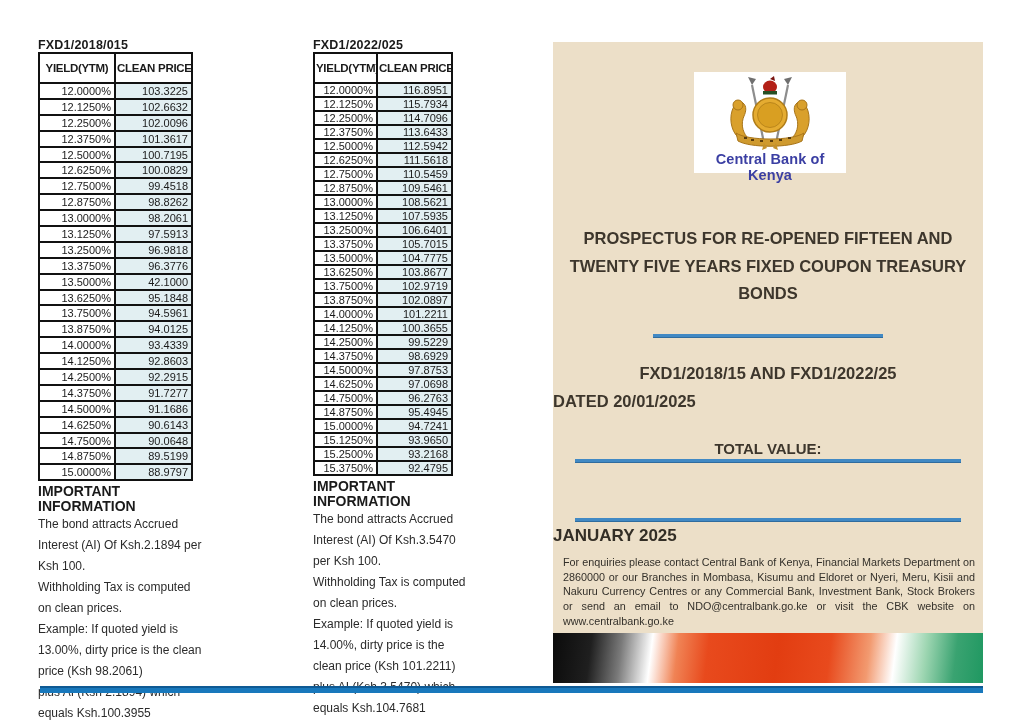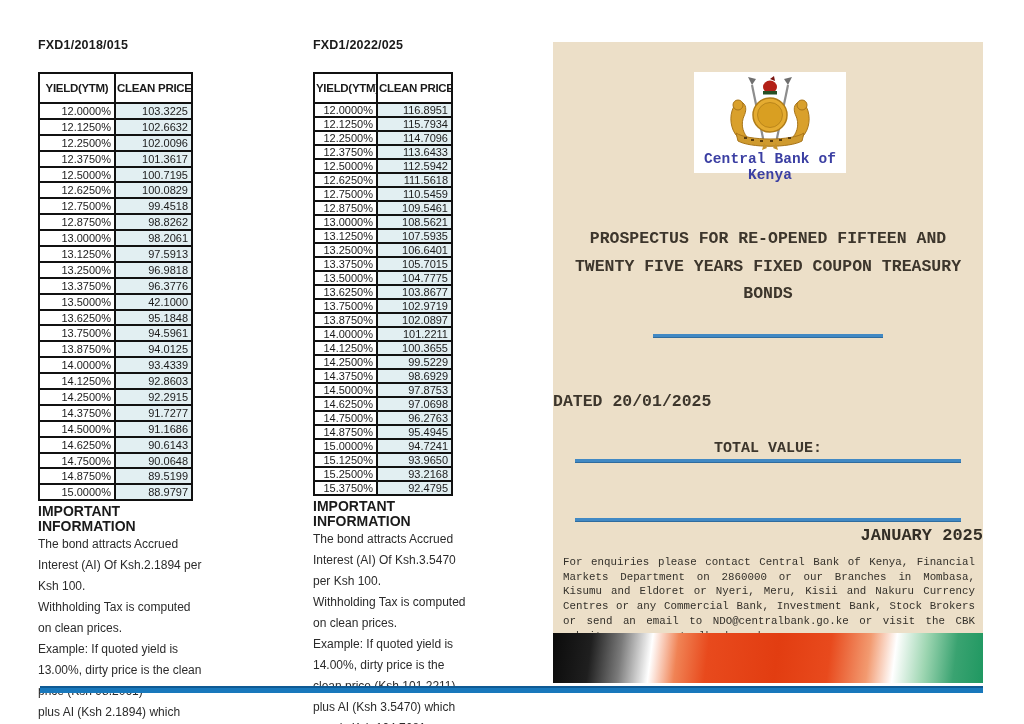--- a/index.html
+++ b/index.html
@@ -4,21 +4,21 @@
 <style>
   * { margin:0; padding:0; box-sizing:border-box; }
   html,body { width:1024px; height:724px; background:#ffffff;
     font-family:"Liberation Sans", sans-serif; overflow:hidden; }
   .page { position:relative; width:1024px; height:724px; background:#ffffff; }
 
   
   .bond-col { position:absolute; top:38px; }
   .bond-col-1 { left:38px; width:210px; }
   .bond-col-2 { left:313px; width:210px; }
-  .bond-title { font-size:12.5px; font-weight:bold; color:#1a1a1a; letter-spacing:0.2px; margin-bottom:20px; }
+  .bond-title { font-size:12.5px; font-weight:bold; color:#1a1a1a; letter-spacing:0.2px; margin-bottom:0; }
 
   table.price-table { border-collapse:collapse; table-layout:fixed; }
   .bond-col-1 table.price-table { width:153px; }
   .bond-col-2 table.price-table { width:138px; }
   table.price-table th, table.price-table td {
     border:2px solid #111111; font-size:11px; color:#1a1a1a;
     padding:0 3px; white-space:nowrap; overflow:hidden; }
   table.price-table th { font-weight:bold; text-align:center; background:#ffffff;
     font-size:11.5px; letter-spacing:-0.3px; padding:8px 1px; }
   .bond-col-1 td { height:15.9px; }
@@ -27,42 +27,42 @@
   td.price-cell { text-align:right; background:#e2eff2; }
   .bond-col-1 col.c-yield { width:76px; } .bond-col-1 col.c-price { width:77px; }
   .bond-col-2 col.c-yield { width:63px; } .bond-col-2 col.c-price { width:75px; }
 
   .important { margin-top:3px; width:208px; }
   .important-heading { font-size:14px; line-height:14.5px; font-weight:bold; color:#1a1a1a; white-space:pre-line; }
   .important-body { font-size:12px; line-height:21px; color:#2b2b2b; white-space:pre-line; margin-top:1px; }
 
   
   .panel { position:absolute; left:553px; top:42px; width:430px; height:641px;
-    background:#ecdfc8;font-family:Liberation Mono, monospace; }
+    background:#ecdfc8; }
   .logo-box { position:absolute; left:141px; top:30px; width:152px; height:101px;
     background:#ffffff; text-align:center; }
   .logo-crest { display:block; margin:3px auto 0 auto; }
   .logo-text { font-size:14.5px; font-weight:bold; color:#3b3fa3; letter-spacing:0.1px; }
 
   .panel-title { position:absolute; top:183px; left:5px; width:420px; text-align:center;
     font-size:16.5px; font-weight:bold; line-height:27.5px; color:#3d362c; white-space:pre-line; }
   .divider { position:absolute; height:3px; background:#4189c4; box-shadow:0 1px 0 #2f6c9e; }
   .divider-title { top:292px; left:100px; width:230px; }
   .divider-total { top:417px; left:22px; width:386px; }
   .divider-month { top:476px; left:22px; width:386px; }
 
   .panel-subtitle1 { position:absolute; top:322px; left:0; width:100%; text-align:center;
     font-size:16.5px; font-weight:bold; color:#3d362c; }
   .panel-subtitle2 { position:absolute; top:350px; left:0; width:100%; text-align:left;
     font-size:16.5px; font-weight:bold; color:#3d362c; }
   .total-label { position:absolute; top:398px; left:0; width:100%; text-align:center;
     font-size:15px; font-weight:bold; color:#3d362c; }
   .total-value { position:absolute; top:425px; left:0; width:100%; text-align:center;
     font-size:15px; font-weight:bold; color:#3d362c; white-space:pre; }
-  .panel-month { position:absolute; top:484px; left:0; width:100%; text-align:right;
+  .panel-month { position:absolute; top:484px; left:0; width:100%; text-align:left;
     font-size:17px; font-weight:bold; color:#332e26; }
   .panel-contact { position:absolute; top:513px; left:10px; width:412px;
     font-size:10.8px; line-height:14.7px; color:#33302a; text-align:justify; }
 
   .flag-band { position:absolute; left:0; bottom:0; width:100%; height:50px;
     background:linear-gradient(97deg,
       #0b0b0b 0%, #1f1f1f 9%, #7a7a7a 16%, #ffffff 23%,
       #f08355 29%, #e84a1d 36%, #e23d11 52%, #e84a1d 64%, #f29a70 73%,
       #ffffff 79%, #9ed6b2 86%, #3aa371 93%, #1f9861 100%); }
 
@@ -386,20 +386,21 @@
         <polygon points="58,68 60,75 55,73" fill="#c4912a"></polygon>
       </svg>
       <div class="logo-text">Central Bank of Kenya</div>
     </div>
 
     <div class="panel-title">PROSPECTUS FOR RE-OPENED FIFTEEN AND
 TWENTY FIVE YEARS FIXED COUPON TREASURY
 BONDS</div>
     <div class="divider divider-title"></div>
 
+    <div class="panel-subtitle1">FXD1/2018/15 AND FXD1/2022/25</div>
     <div class="panel-subtitle2">DATED 20/01/2025</div>
 
     <div class="total-label">TOTAL VALUE:</div>
     <div class="divider divider-total"></div>
 
     <div class="divider divider-month"></div>
     <div class="panel-month">JANUARY 2025</div>
 
     <div class="panel-contact">For enquiries please contact Central Bank of Kenya, Financial Markets Department on 2860000 or our Branches in Mombasa, Kisumu and Eldoret or Nyeri, Meru, Kisii and Nakuru Currency Centres or any Commercial Bank, Investment Bank, Stock Brokers or send an email to NDO@centralbank.go.ke or visit the CBK website on www.centralbank.go.ke</div>
 

